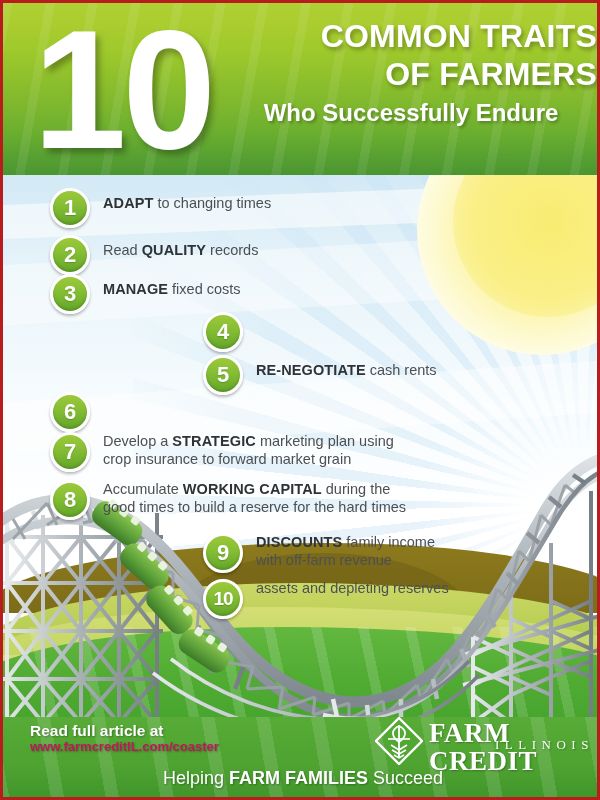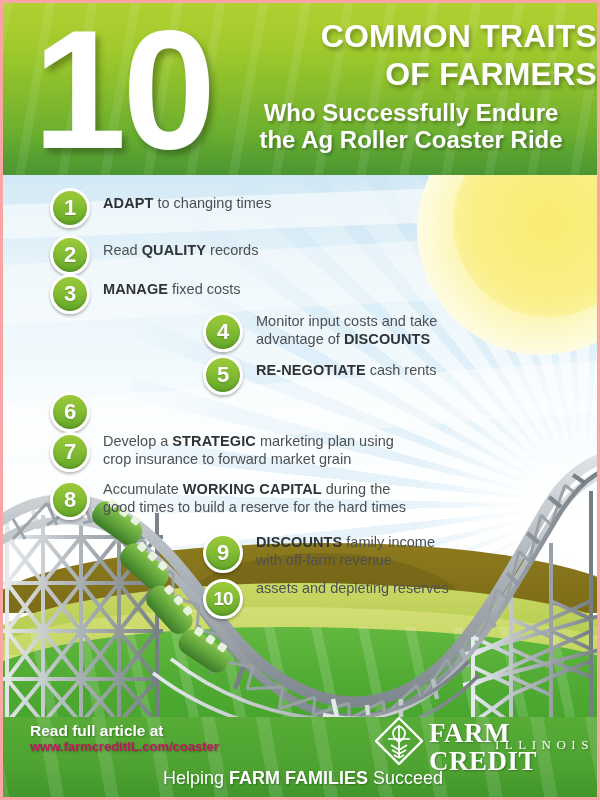--- a/index.html
+++ b/index.html
@@ -5,21 +5,21 @@
   * { box-sizing: border-box; margin: 0; padding: 0; }
   html, body {
     width: 600px; height: 800px;
     background: #1d1d1d;
     font-family: "Liberation Sans", sans-serif;
   }
   #poster {
     position: relative;
     width: 600px; height: 800px;
     overflow: hidden;
-    border: 3px solid #fca5a5;
+    border: 3px solid #b91c1c;
     background: #fff;
   }
 
   
   #header {
     position: absolute; left: 0; top: 0; width: 600px; height: 172px;
     background: linear-gradient(to bottom,
         #b0d033 0%, #a9cc2f 14%, #9ec92c 28%,
         #8ec02c 44%, #7eb72e 60%, #6aae2f 76%,
         #59a231 88%, #4a9531 100%);
@@ -214,21 +214,20 @@
 
 <div id="poster">
 
   <div id="header">
     <div class="hdr-rays"></div>
     <div id="bignum">10</div>
     <div id="hdr-text">
       <div class="h1">COMMON TRAITS</div>
       <div class="h1">OF FARMERS</div>
       <div class="h2">Who Successfully Endure</div>
-      <div class="h2" style="margin-top:0">the Ag Roller Coaster Ride</div>
     </div>
   </div>
 
   <div id="sky">
 
     <div id="rays"></div>
     <div id="band1"></div>
     <div id="band2"></div>
     <div id="band3"></div>
     <div id="sun"></div>
@@ -373,24 +372,20 @@
     <div class="itxt"><span>Read </span><b>QUALITY</b><span> records</span></div>
   </div>
 
   <div class="item" style="left:47px;  top:271px;">
     <div class="badge">3</div>
     <div class="itxt"><b>MANAGE</b><span> fixed costs</span></div>
   </div>
 
   <div class="item" style="left:200px; top:309px;">
     <div class="badge">4</div>
-    <div class="itxt two">
-      <div>Monitor input costs and take</div>
-      <div><span>advantage of </span><b>DISCOUNTS</b></div>
-    </div>
   </div>
 
   <div class="item" style="left:200px; top:352px;">
     <div class="badge">5</div>
     <div class="itxt"><b>RE-NEGOTIATE</b><span> cash rents</span></div>
   </div>
 
   <div class="item" style="left:47px;  top:389px;">
     <div class="badge">6</div>
   </div>

